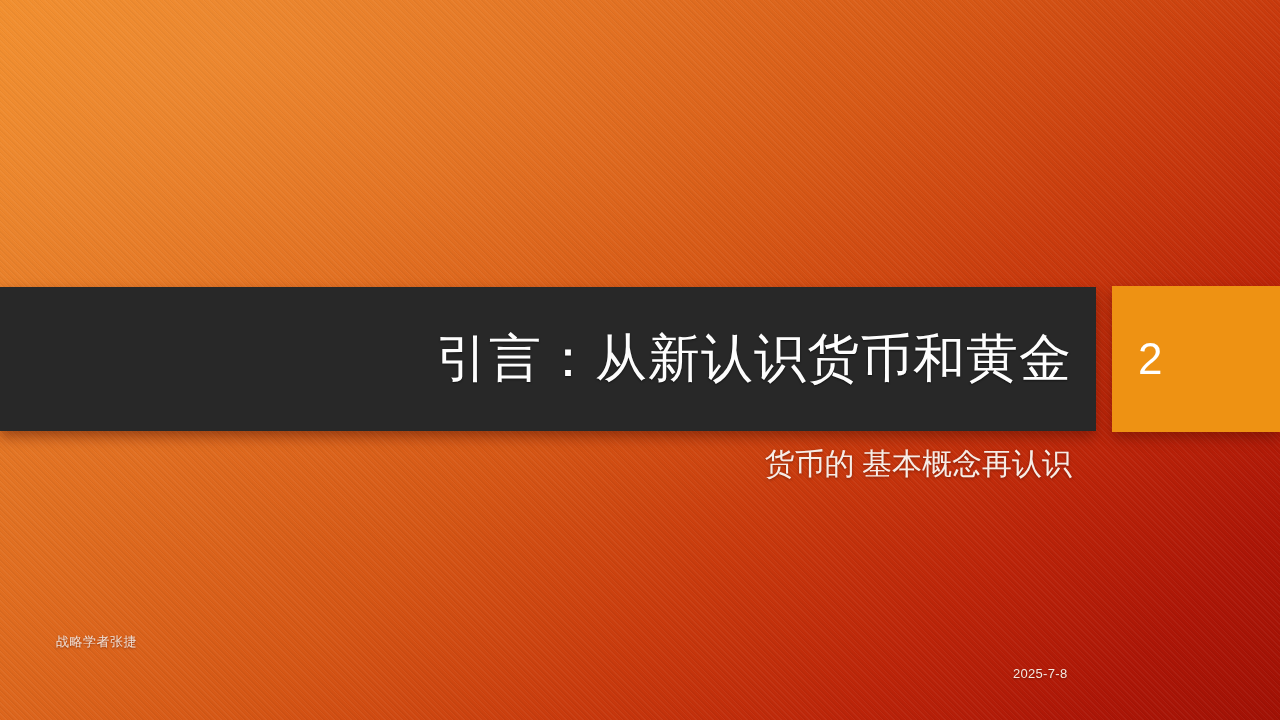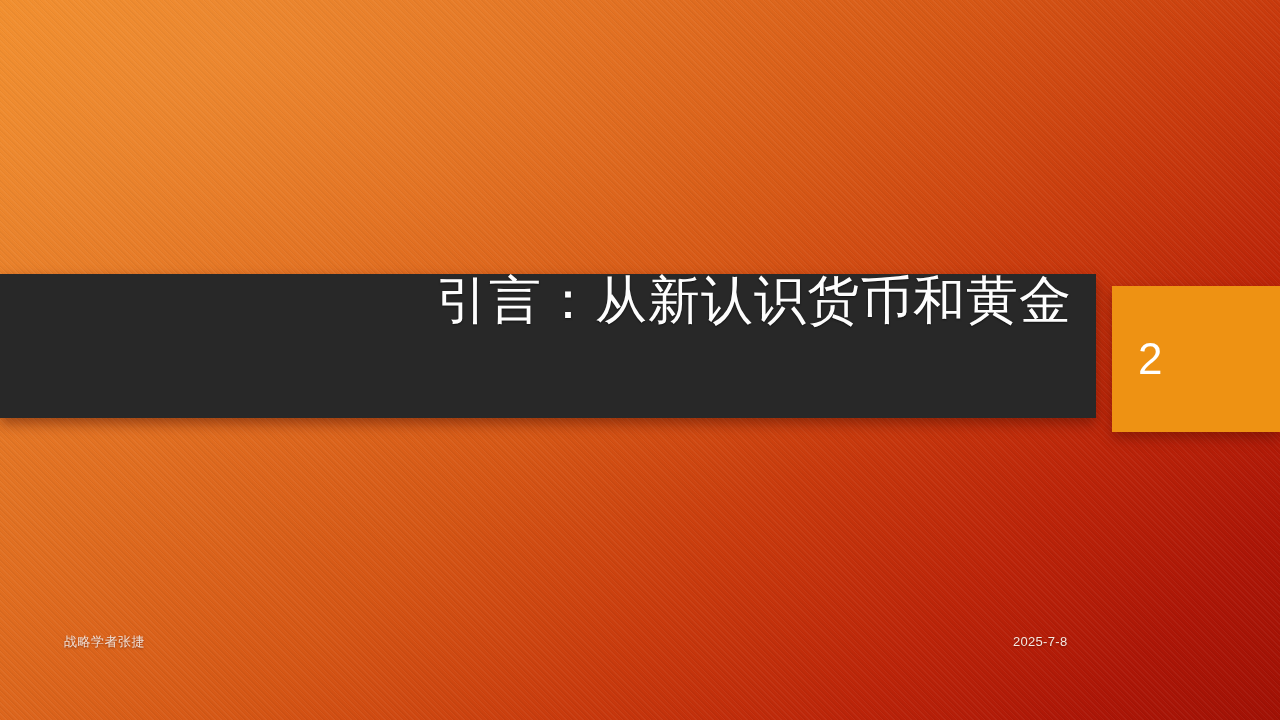--- a/index.html
+++ b/index.html
@@ -48,27 +48,27 @@
     background: radial-gradient(ellipse 120% 100% at 18% 8%,
         rgba(255,170,70,0.22) 0%,
         rgba(255,150,50,0.06) 38%,
         rgba(0,0,0,0) 70%);
   }
 
   
   .title-band {
     position: absolute;
     left: 0;
-    top: 274px;
+    top: 287px;
     width: 1096px;
     height: 144px;
     background: #282828;
     box-shadow: 0 6px 12px rgba(70,10,0,0.45);
     display: flex;
-    align-items: flex-start;
+    align-items: center;
     justify-content: flex-end;
     box-sizing: border-box;
     padding-right: 24px;
   }
   .slide-title {
     color: #fdfdfd;
     font-size: 52px;
     line-height: 1.05;
     letter-spacing: 1px;
     white-space: nowrap;
@@ -110,32 +110,32 @@
     text-shadow: 0 1px 3px rgba(80,14,0,0.55);
   }
   .subtitle-line {
     display: block;
     white-space: nowrap;
   }
 
   
   .footer-left {
     position: absolute;
-    left: 64px;
+    left: 56px;
     top: 633px;
     color: #f2e2d8;
     font-size: 13px;
     line-height: 18px;
     letter-spacing: 0.5px;
     text-shadow: 0 1px 2px rgba(70,10,0,0.5);
   }
   .footer-right {
     position: absolute;
     left: 1013px;
-    top: 633px;
+    top: 665px;
     color: #f5e8e0;
     font-family: "Liberation Sans", "DejaVu Sans", sans-serif;
     font-size: 13px;
     line-height: 18px;
     letter-spacing: 0.3px;
     text-shadow: 0 1px 2px rgba(70,10,0,0.5);
   }
 </style>
 </head>
 <body>
@@ -148,19 +148,20 @@
 
   <div class="title-band">
     <span class="slide-title">引言：从新认识货币和黄金</span>
   </div>
 
   <div class="page-box">
     <span class="page-number">2</span>
   </div>
 
   <div class="subtitle">
+    <span class="subtitle-line">货币的 基本概念再认识</span>
   </div>
 
   <div class="footer-left">战略学者张捷</div>
 
   <div class="footer-right">2025-7-8</div>
 
 </div>
 
 </body></html>

